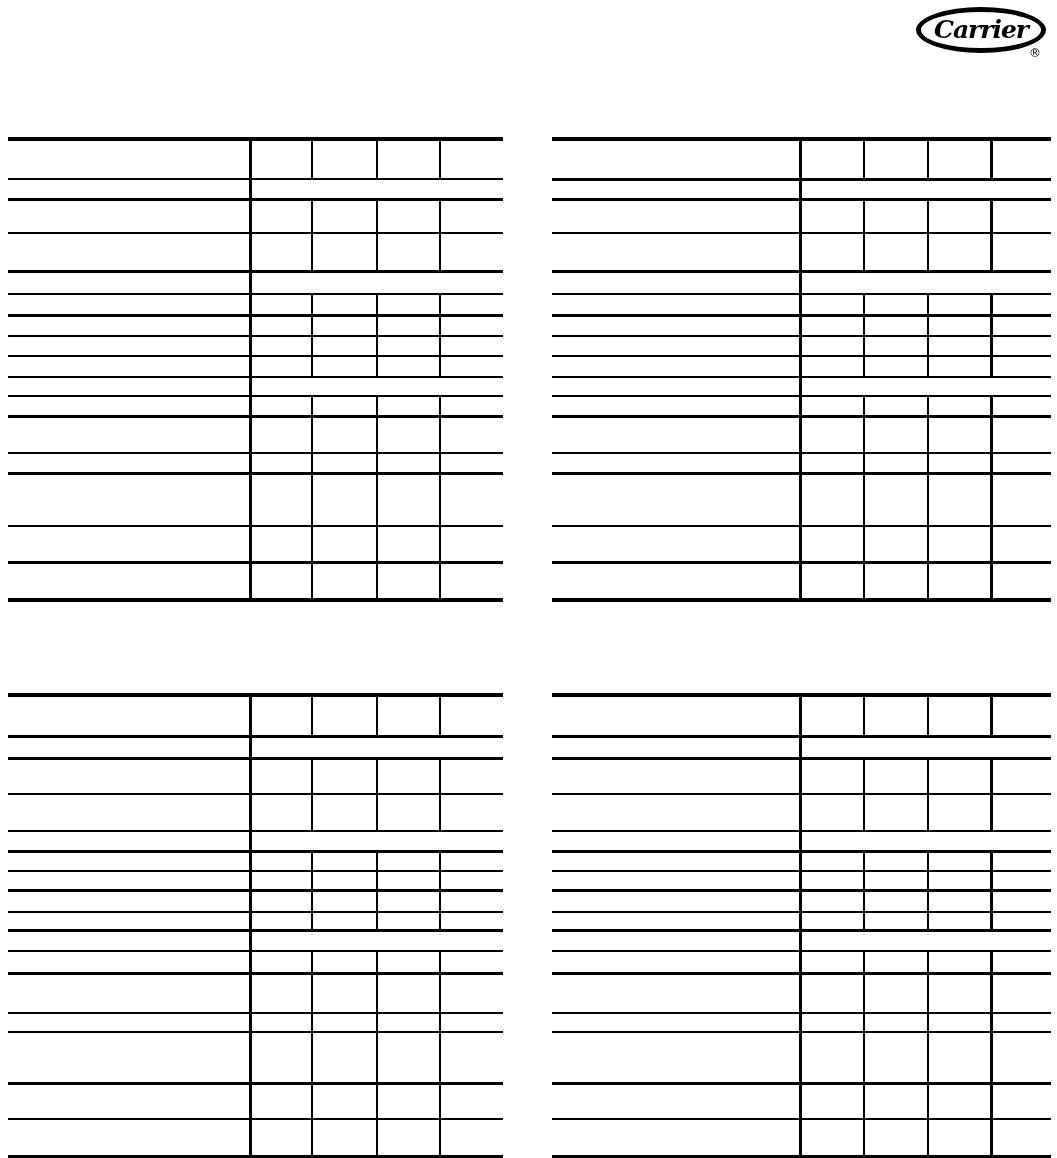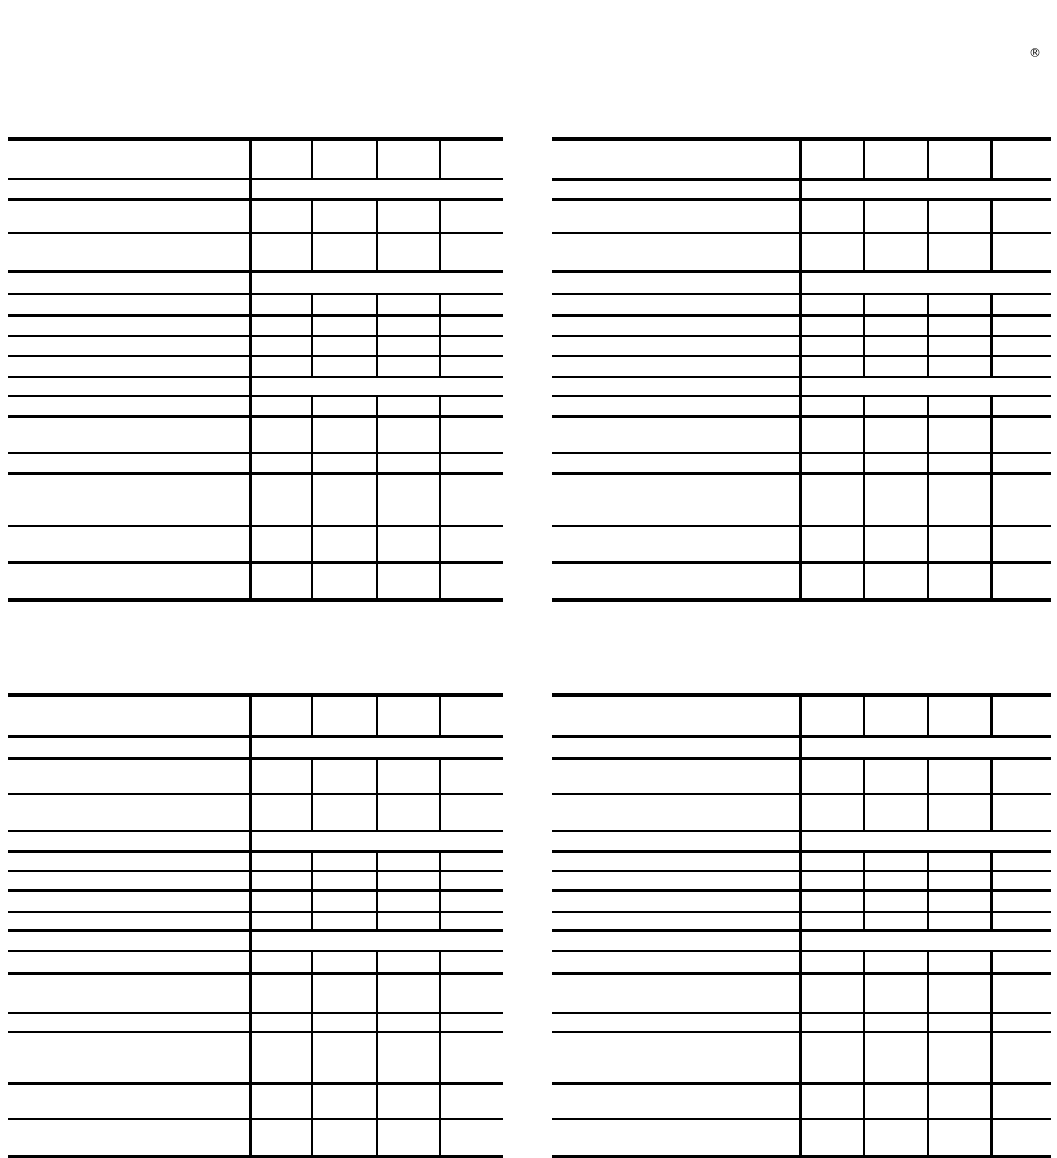--- a/index.html
+++ b/index.html
@@ -56,20 +56,23 @@
     color: #000000;
     font-family: "DejaVu Sans", sans-serif;
   }
 </style>
 </head>
 <body>
 
 <div class="page">
 
   <div class="logo">
+    <div class="logo-ellipse">
+      <span class="logo-text">Carrier</span>
+    </div>
     <span class="logo-reg">®</span>
   </div>
 
   <div>
       <div>
         <div class="gridline" style="left: 8px; top: 137px; width: 495px; height: 4px;"></div>
         <div class="gridline" style="left: 8px; top: 178px; width: 495px; height: 2px;"></div>
         <div class="gridline" style="left: 8px; top: 198px; width: 495px; height: 3px;"></div>
         <div class="gridline" style="left: 8px; top: 232px; width: 495px; height: 2px;"></div>
         <div class="gridline" style="left: 8px; top: 270px; width: 495px; height: 3px;"></div>

